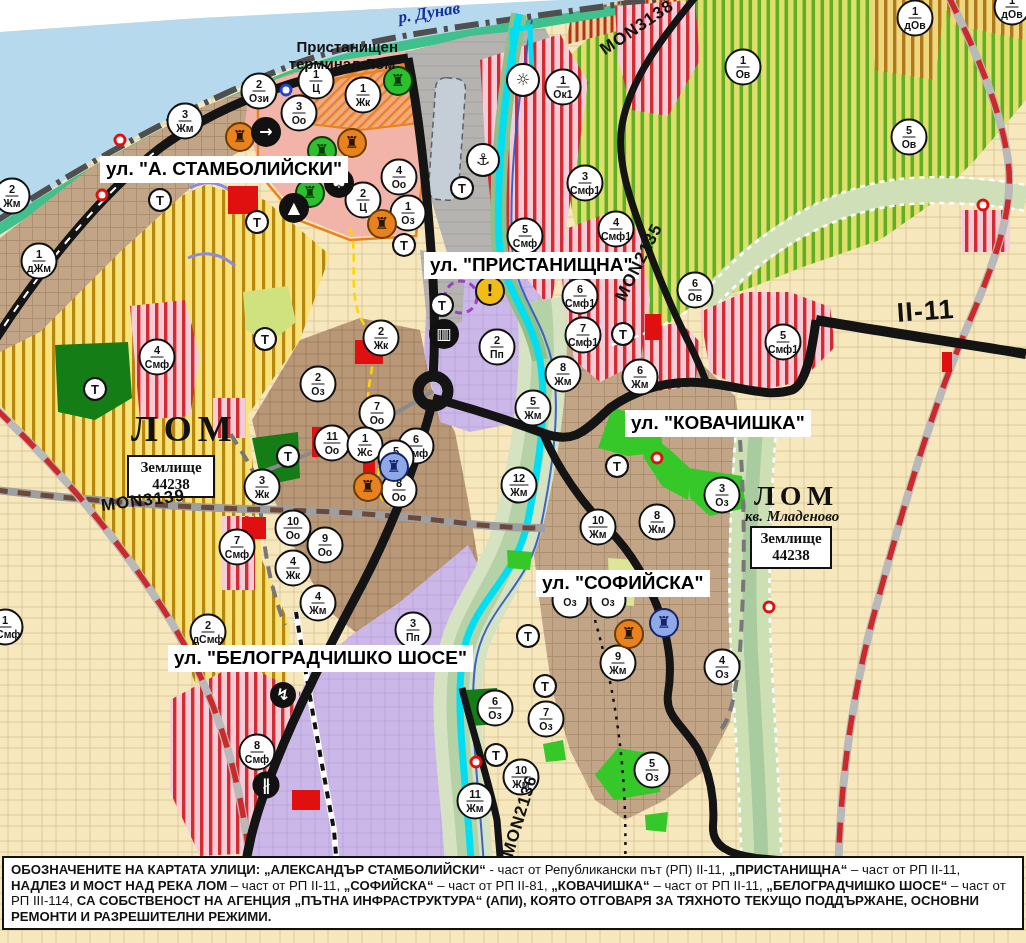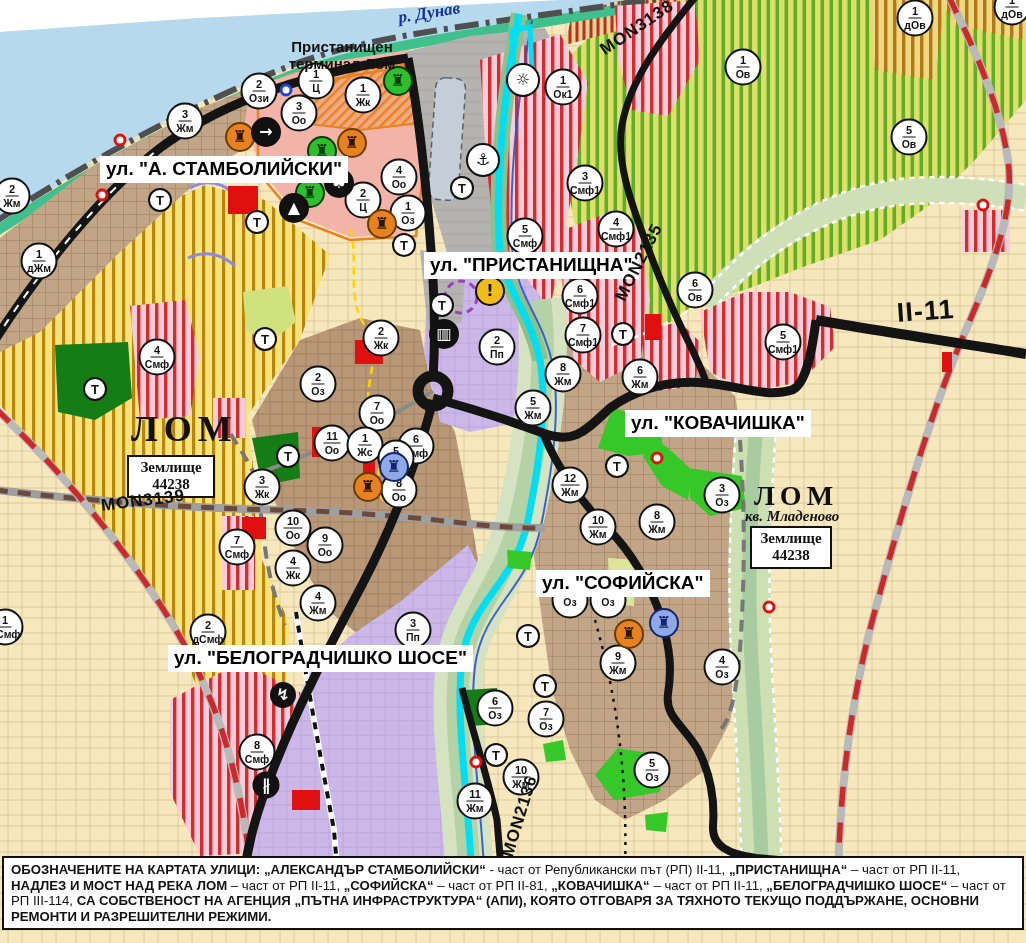--- a/index.html
+++ b/index.html
@@ -294,21 +294,21 @@
         <span class="mc">Жм</span>
       </div>
       <div class="mk" style="left: 563px; top: 374px;">
         <span class="mn">8</span>
         <span class="mc">Жм</span>
       </div>
       <div class="mk" style="left: 533px; top: 408px;">
         <span class="mn">5</span>
         <span class="mc">Жм</span>
       </div>
-      <div class="mk" style="left: 570px; top: 485px;">
+      <div class="mk" style="left: 519px; top: 485px;">
         <span class="mn">12</span>
         <span class="mc">Жм</span>
       </div>
       <div class="mk" style="left: 657px; top: 522px;">
         <span class="mn">8</span>
         <span class="mc">Жм</span>
       </div>
       <div class="mk" style="left: 598px; top: 527px;">
         <span class="mn">10</span>
         <span class="mc">Жм</span>
@@ -475,21 +475,21 @@
       <div class="slab" style="left: 625px; top: 410px;">ул. "КОВАЧИШКА"</div>
       <div class="slab" style="left: 536px; top: 570px;">ул. "СОФИЙСКА"</div>
       <div class="slab" style="left: 168px; top: 645px;">ул. "БЕЛОГРАДЧИШКО ШОСЕ"</div>
       <div class="rlab" style="left: 597px; top: 44px; font-size: 17px; transform: rotate(-34deg);">MON3138</div>
       <div class="rlab" style="left: 100px; top: 497px; font-size: 17px; transform: rotate(-7deg);">MON3139</div>
       <div class="rlab" style="left: 612px; top: 296px; font-size: 17px; transform: rotate(-63deg);">MON2135</div>
       <div class="rlab" style="left: 499px; top: 854px; font-size: 17px; transform: rotate(-73deg);">MON2136</div>
       <div class="rlab" style="left: 896px; top: 300px; font-size: 27px; transform: rotate(-4deg);">II-11</div>
       <div class="plab" style="left: 397px; top: 8px; font: italic 700 17px &quot;Liberation Serif&quot;, serif; color: rgb(21, 48, 159); transform: rotate(-9deg);">р. Дунав</div>
       <div class="plab" style="left: 286px; top: 38px; width: 112px; text-align: center; font: 700 15px &quot;Liberation Sans&quot;, sans-serif; color: rgb(17, 17, 17);">
-        <span style="display: block;">Пристанищен</span>
+        <span style="display: block; text-align: right;">Пристанищен</span>
         <span style="display: block;">терминал Лом</span>
       </div>
       <div class="plab" style="left: 131px; top: 408px; font: 700 36px &quot;Liberation Serif&quot;, serif; letter-spacing: 6px; color: rgb(17, 17, 17);">ЛОМ</div>
       <div class="pbox" style="left: 127px; top: 455px; width: 88px;">
         <span style="display: block;">Землище</span>
         <span style="display: block;">44238</span>
       </div>
       <div class="plab" style="left: 754px; top: 480px; font: 700 28px &quot;Liberation Serif&quot;, serif; letter-spacing: 5px; color: rgb(17, 17, 17);">ЛОМ</div>
       <div class="plab" style="left: 745px; top: 508px; font: italic 700 15px &quot;Liberation Serif&quot;, serif; color: rgb(17, 17, 17);">кв. Младеново</div>
       <div class="pbox" style="left: 750px; top: 526px; width: 82px;">

